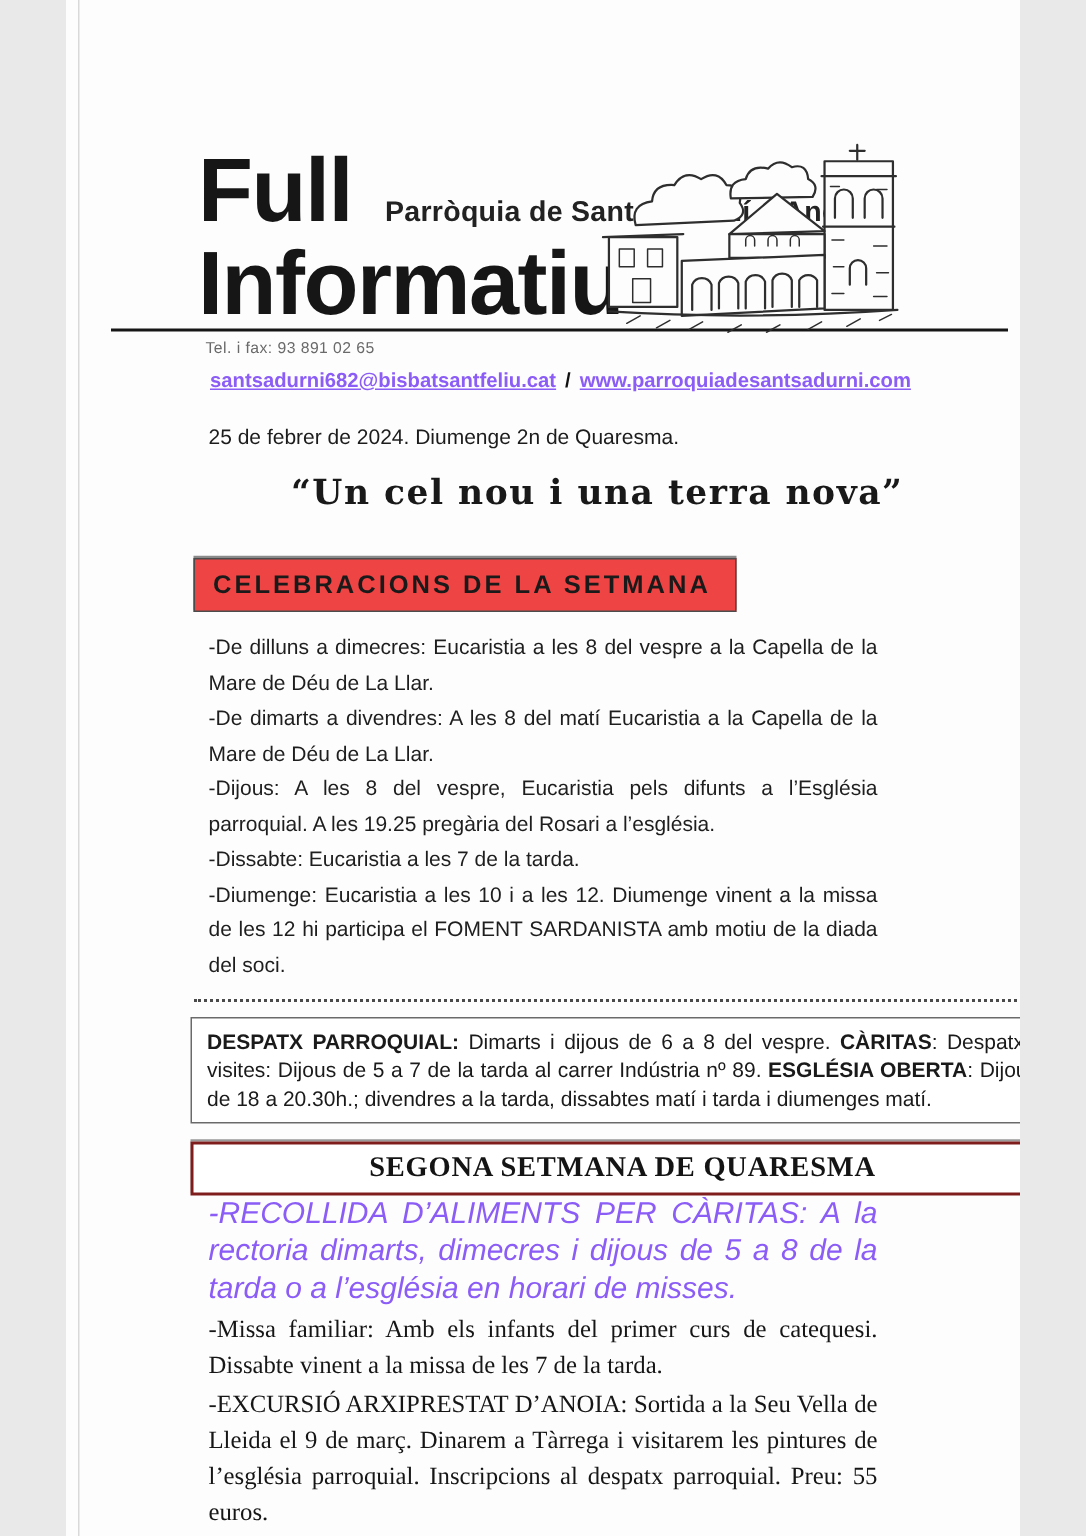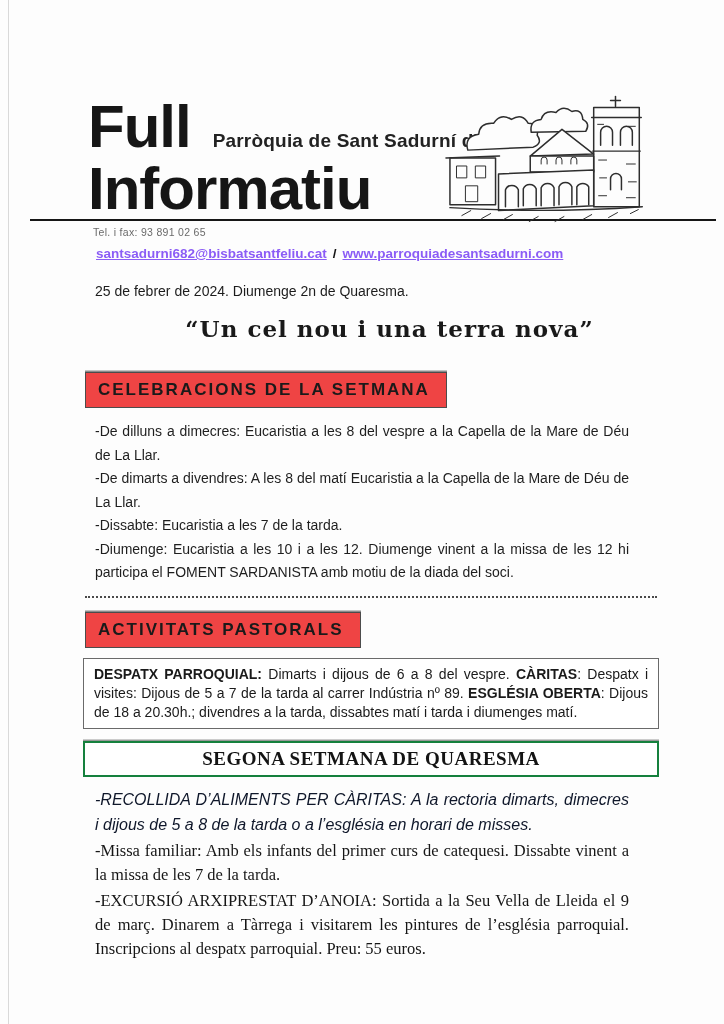--- a/index.html
+++ b/index.html
@@ -1,18 +1,18 @@
 <!DOCTYPE html>
 <html><head>
 <meta charset="utf-8">
 <style>
   html,body{margin:0;padding:0;background:#e9e9e9;}
   .page{
     position:relative;
-    width:724px;height:1024px;
+    width:636px;height:1024px;
     margin:0 auto;
     background:#fdfdfd;
     color:#1c1c1c;
     font-family:"Liberation Sans",sans-serif;
     overflow:hidden;
     box-sizing:border-box;
   }
   .page::before{
     content:'';position:absolute;left:8px;top:0;bottom:0;width:1px;
     background:#d9d9d9;
@@ -66,30 +66,30 @@
     border-bottom:2.5px dotted #4a4a4a;
   }
   .info-box{
     margin:10px 0 0 -12px;width:576px;box-sizing:border-box;
     border:1.5px solid #6a6a6a;background:#fff;
     padding:6px 10px;
     font-size:14px;line-height:19px;text-align:justify;color:#1a1a1a;
   }
   .quaresma-box{
     margin:12px 0 0 -12px;width:576px;box-sizing:border-box;
-    border:2px solid #15803d;background:#fff;
+    border:2px solid #7f1d1d;background:#fff;
     padding:5px 8px;text-align:center;
     font-family:"Liberation Serif",serif;font-weight:700;
     font-size:19px;letter-spacing:0.5px;color:#141414;
     box-shadow:0 -1.5px 0 #999;
   }
   .para{margin:0;text-align:justify;}
   .para-italic-sans{
-    margin-top:10px;font-size:16px;line-height:25px;
-    font-style:italic;color:#0f172a;
+    font-size:20px;line-height:25px;
+    font-style:italic;color:#8b5cf6;
   }
   .para-serif{
     margin-top:2px;font-family:"Liberation Serif",serif;
     font-size:16.5px;line-height:24px;color:#161616;
   }
 </style>
 </head>
 <body>
 
 <div class="page">
@@ -155,28 +155,28 @@
     <div class="date-line">25 de febrer de 2024. Diumenge 2n de Quaresma.</div>
 
     <div class="headline">“Un cel nou i una terra nova”</div>
 
     
     <div class="section-box">CELEBRACIONS DE LA SETMANA</div>
 
     <div class="body-list">
       <p>-De dilluns a dimecres: Eucaristia a les 8 del vespre a la Capella de la Mare de Déu de La Llar.</p>
       <p>-De dimarts a divendres: A les 8 del matí Eucaristia a la Capella de la Mare de Déu de La Llar.</p>
+      <p>-Dijous: A les 8 del vespre, Eucaristia pels difunts a l’Església parroquial. A les 19.25 pregària del Rosari a l’església.</p>
       <p>-Dissabte: Eucaristia a les 7 de la tarda.</p>
       <p>-Diumenge: Eucaristia a les 10 i a les 12.  Diumenge vinent a la missa de les 12 hi participa el FOMENT SARDANISTA amb motiu de la diada del soci.</p>
     </div>
 
     <div class="dotted-sep"></div>
 
     
-    <div class="section-box" style="margin-top:14px;">ACTIVITATS PASTORALS</div>
 
     <div class="info-box"><span style="font-weight: 700;">DESPATX PARROQUIAL:</span><span>  Dimarts i dijous de 6 a 8 del vespre. </span><span style="font-weight: 700;">CÀRITAS</span><span>: Despatx i visites: Dijous de 5 a 7 de la tarda al carrer Indústria nº 89. </span><span style="font-weight: 700;">ESGLÉSIA OBERTA</span><span>: Dijous de 18 a 20.30h.; divendres a la tarda, dissabtes matí i tarda i diumenges matí.</span></div>
 
     
     <div class="quaresma-box">SEGONA SETMANA DE QUARESMA</div>
 
     <p class="para para-italic-sans">-RECOLLIDA D’ALIMENTS PER CÀRITAS: A la rectoria dimarts, dimecres i dijous de 5 a 8 de la tarda o a l’església en horari de misses.</p>
 
     <p class="para para-serif"><span style="">-Missa familiar:</span><span> Amb els infants del primer curs de catequesi. Dissabte vinent a la missa de les 7 de la tarda.</span></p>
 

